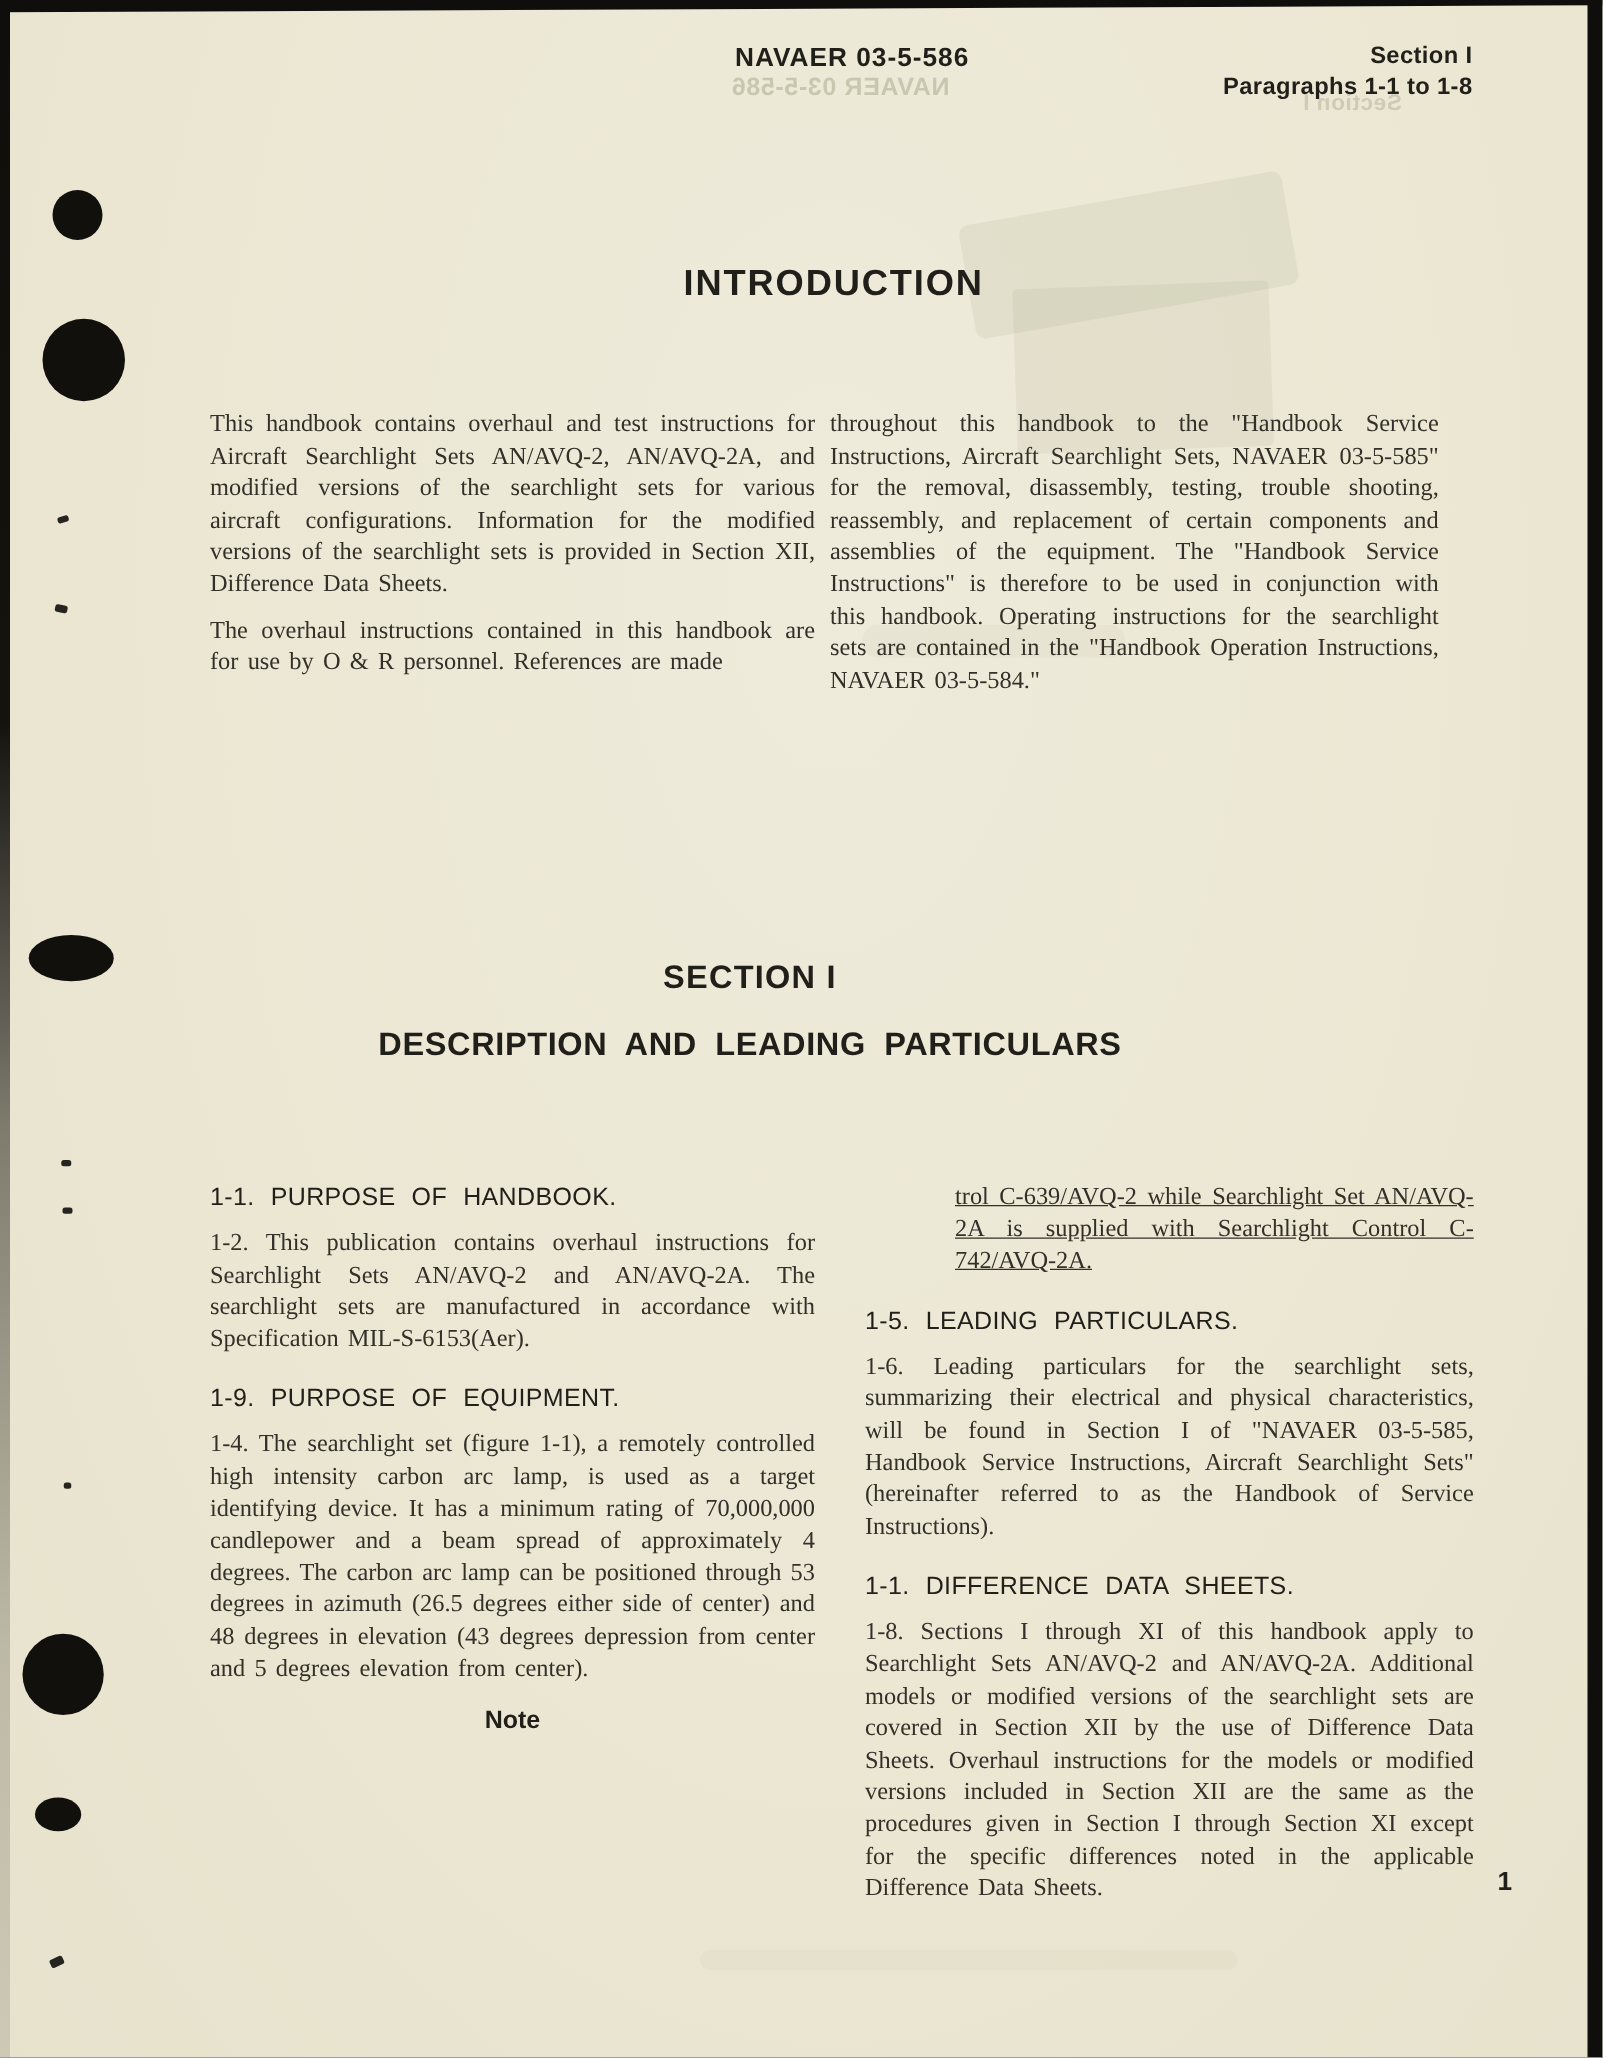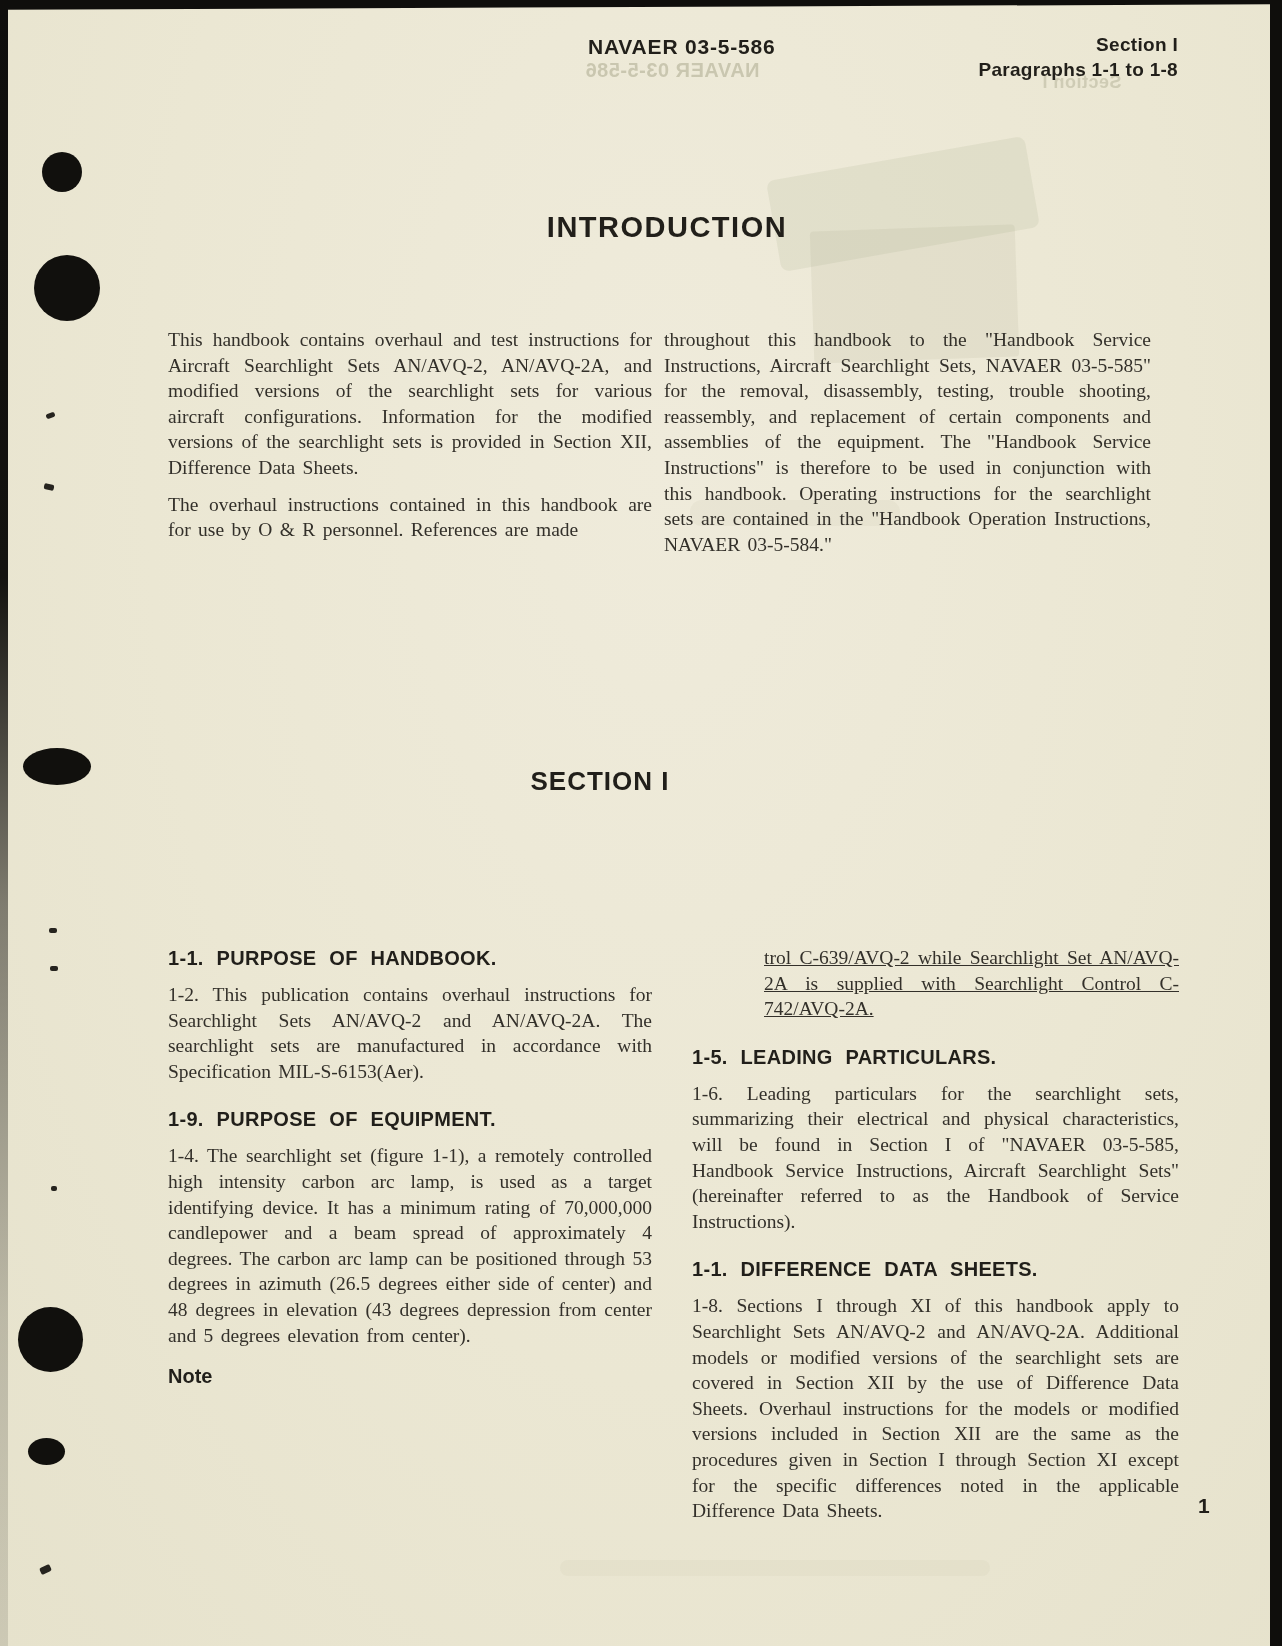--- a/index.html
+++ b/index.html
@@ -45,26 +45,26 @@
   .header-right { position:absolute; right:104px; top:32px; text-align:right; font-size:19px; line-height:25px; letter-spacing:.3px; }
   .intro-title { position:absolute; left:0; top:211px; width:1334px; text-align:center; font-size:29px; letter-spacing:1.5px; }
   .section-heading    { position:absolute; left:0; top:766px; width:1200px; text-align:center; font-size:26px; letter-spacing:1px; }
   .section-subheading { position:absolute; left:0; top:820px; width:1200px; text-align:center; font-size:26px; letter-spacing:.5px; word-spacing:7px; }
   .col { position:absolute; width:484px; font-size:19.5px; line-height:25.6px; text-align:justify; word-spacing:2.5px; }
   .col p { margin:0 0 11px 0; }
   .intro-left  { left:168px; top:327px; }
   .intro-right { left:664px; top:327px; width:487px; }
   .body-left   { left:168px; top:945px; }
   .body-right  { left:692px; top:945px; width:487px; }
-  .para-heading { font-family:"Liberation Sans", sans-serif; font-weight:bold; color:#211f1a;
+  .para-heading { font-family:"Liberation Sans", sans-serif; font-weight:normal; color:#211f1a;
                   font-size:20px; line-height:26px; word-spacing:7px; letter-spacing:.3px;
                   text-align:left; margin:22px 0 11px 0; }
   .para-heading.first { margin-top:0; }
   .note-label { font-family:"Liberation Sans", sans-serif; font-weight:bold; color:#211f1a;
-                font-size:20px; word-spacing:normal; margin:16px 0 12px 0; }
+                font-size:20px; text-align:center; word-spacing:normal; margin:16px 0 12px 0; }
   .note-body { padding-left:48px; }
   .note-continuation { padding-left:72px; margin-bottom:0;text-decoration:underline; }
   .page-number { position:absolute; left:1198px; top:1494px; font-size:21px; }
 </style>
 </head>
 <body>
 
 <div class="page">
 
   <div class="edge-top"></div>
@@ -99,20 +99,21 @@
 
   <div class="col intro-left">
     <p>This handbook contains overhaul and test instructions for Aircraft Searchlight Sets AN/AVQ-2, AN/AVQ-2A, and modified versions of the searchlight sets for various aircraft configurations.  Information for the modified versions of the searchlight sets is provided in Section XII, Difference Data Sheets.</p>
     <p>The overhaul instructions contained in this handbook are for use by O &amp; R personnel.  References are made</p>
   </div>
   <div class="col intro-right">
     <p>throughout this handbook to the "Handbook Service Instructions, Aircraft Searchlight Sets, NAVAER 03-5-585" for the removal, disassembly, testing, trouble shooting, reassembly, and replacement of certain components and assemblies of the equipment.  The "Handbook Service Instructions" is therefore to be used in conjunction with this handbook.  Operating instructions for the searchlight sets are contained in the "Handbook Operation Instructions, NAVAER 03-5-584."</p>
   </div>
 
   <div class="sans section-heading">SECTION I</div>
+  <div class="sans section-subheading">DESCRIPTION AND LEADING PARTICULARS</div>
 
   <div class="col body-left">
     <div class="para-heading first">1-1.  PURPOSE OF HANDBOOK.</div>
     <p>1-2. This publication contains overhaul instructions for Searchlight Sets AN/AVQ-2 and AN/AVQ-2A.  The searchlight sets are manufactured in accordance with Specification MIL-S-6153(Aer).</p>
     <div class="para-heading">1-9.  PURPOSE OF EQUIPMENT.</div>
     <p>1-4. The searchlight set (figure 1-1), a remotely controlled high intensity carbon arc lamp, is used as a target identifying device.  It has a minimum rating of 70,000,000 candlepower and a beam spread of approximately 4 degrees.  The carbon arc lamp can be positioned through 53 degrees in azimuth (26.5 degrees either side of center) and 48 degrees in elevation (43 degrees depression from center and 5 degrees elevation from center).</p>
     <div class="note-label">Note</div>
   </div>
 
   <div class="col body-right">

